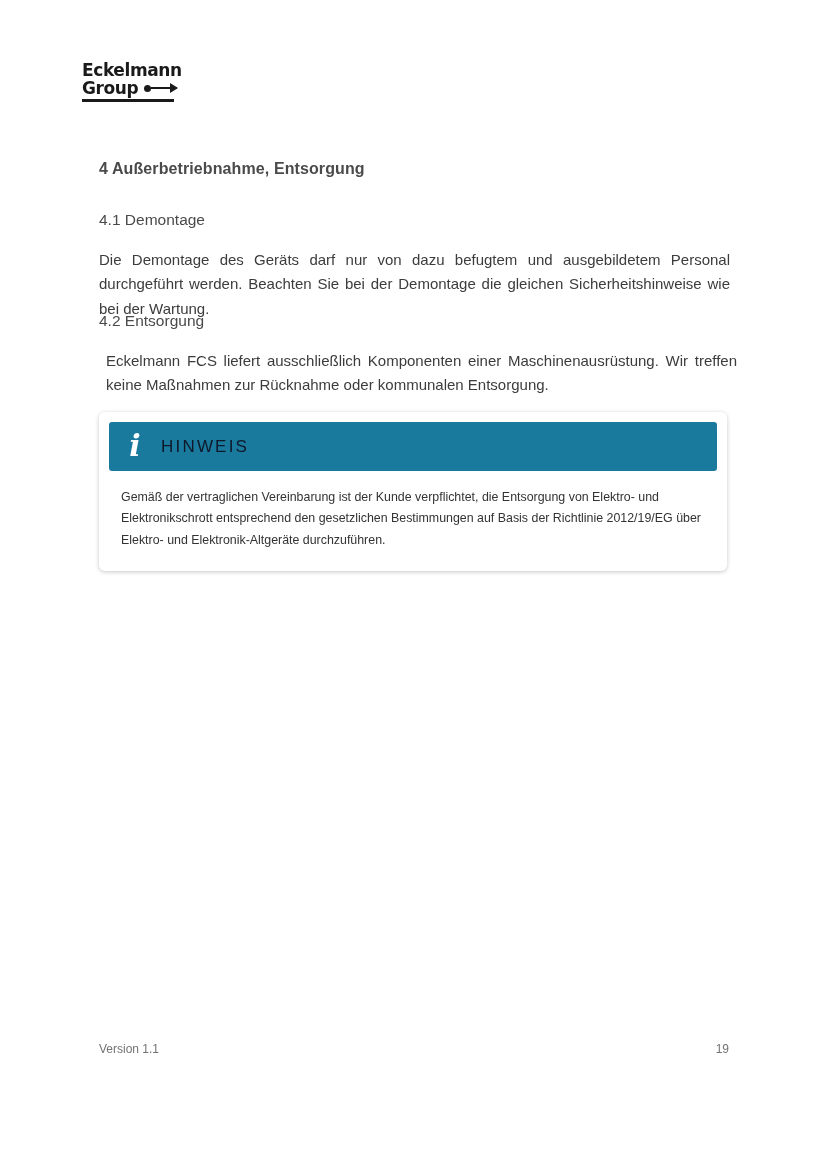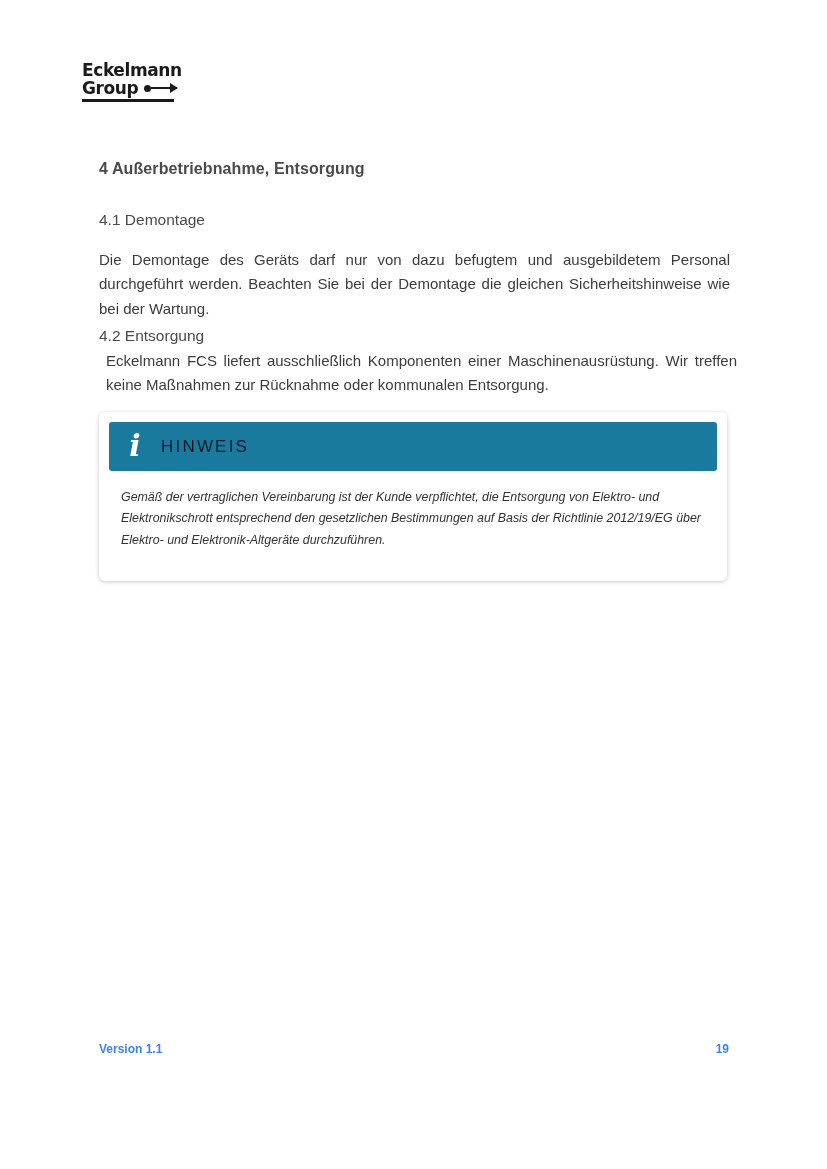--- a/index.html
+++ b/index.html
@@ -101,21 +101,21 @@
   p.body {
     margin: 0;
     font-size: 15px;
     line-height: 1.62;
     color: #3c3c3c;
     text-align: justify;
   }
 
   .sec1 { position: absolute; left: 99px; top: 211px; width: 631px; }
   .sec1-body { position: absolute; left: 99px; top: 248px; width: 631px; }
-  .sec2 { position: absolute; left: 99px; top: 312px; width: 631px; margin-top: 15px; }
+  .sec2 { position: absolute; left: 99px; top: 312px; width: 631px; }
   .sec2-body { position: absolute; left: 106px; top: 349px; width: 631px; }
 
   
   .notice {
     position: absolute;
     left: 99px;
     top: 412px;
     width: 628px;
     background: #ffffff;
     border-radius: 6px;
@@ -140,38 +140,36 @@
     color: #ffffff;
     line-height: 1;
     padding-bottom: 2px;
   }
   .notice-title {
     font-size: 17px;
     letter-spacing: 2.2px;
     color: #0f172a;
   }
   .notice-body {
-    padding: 16px 22px 30px 22px;
+    padding: 16px 22px 20px 22px;
     font-size: 12.4px;
     line-height: 1.72;
     color: #333333;
-    font-style: italic;
   }
 
   
   .footer {
     position: absolute;
     left: 99px;
     top: 1042px;
     width: 630px;
     display: flex;
     justify-content: space-between;
     font-size: 12px;
-    color: #3b82f6;
-    font-weight: bold;
+    color: #737373;
   }
 </style>
 </head>
 <body>
 
 <div class="page">
 
   <div class="logo">
     <div class="logo-line1">Eckelmann</div>
     <div class="logo-row2">

